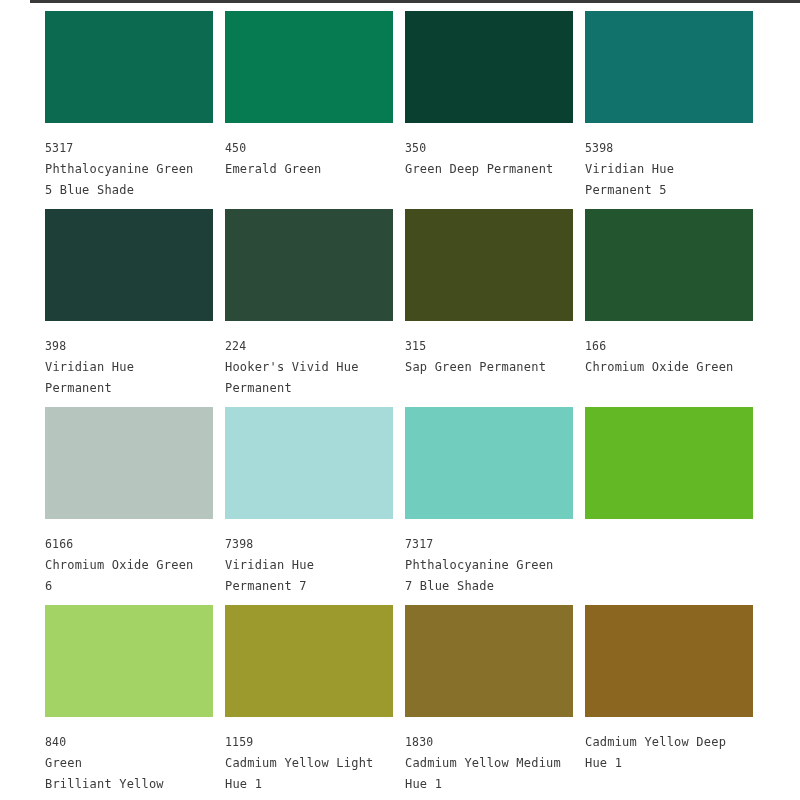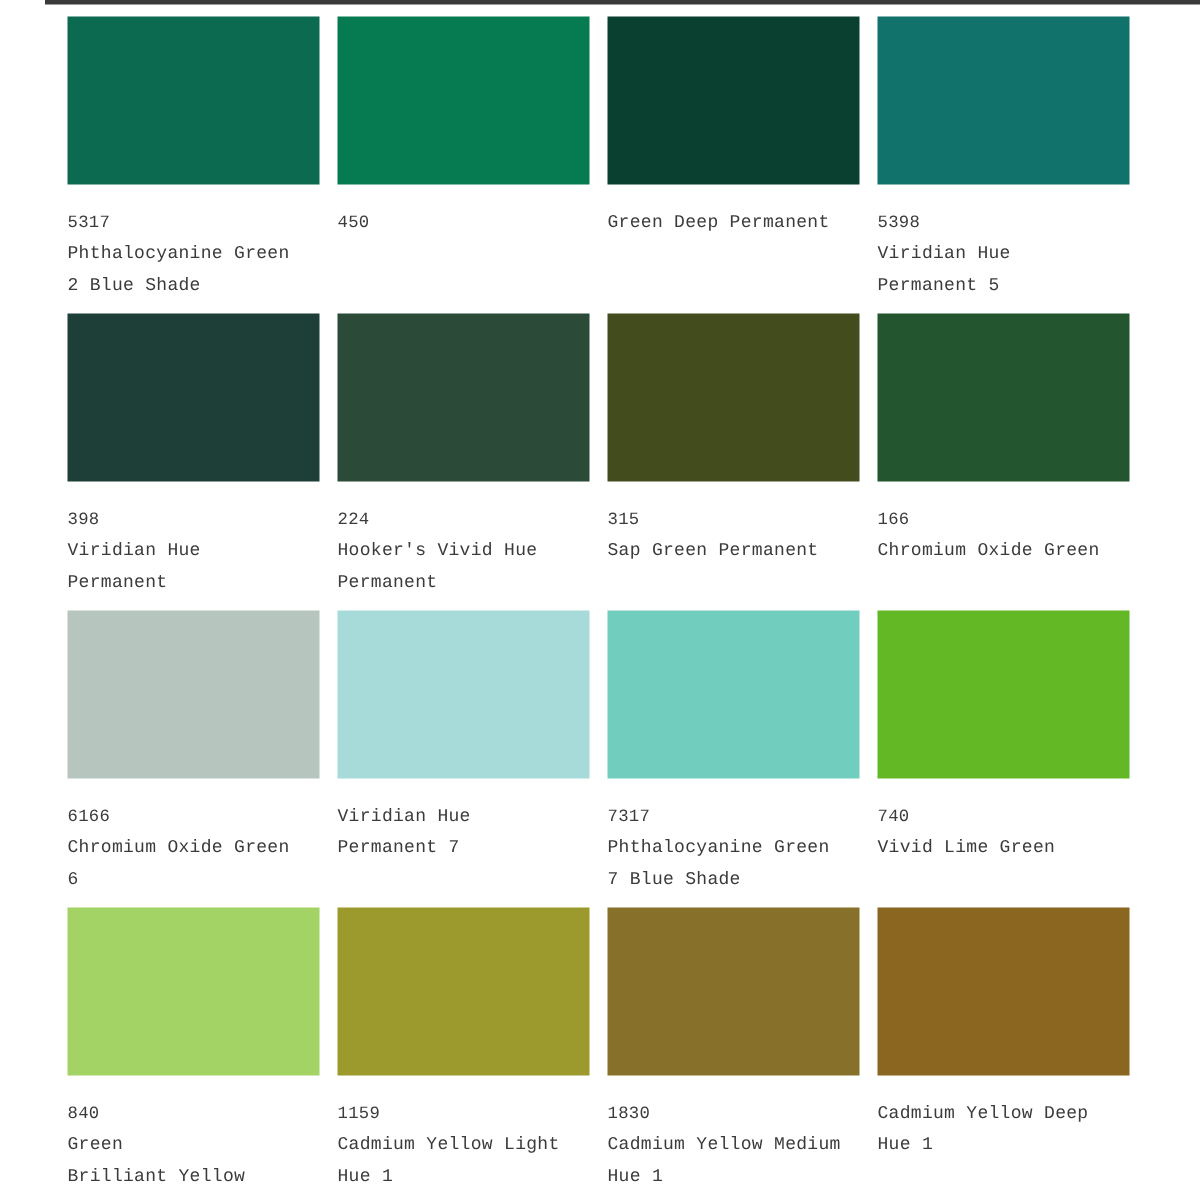--- a/index.html
+++ b/index.html
@@ -39,21 +39,20 @@
     display: grid;
     grid-template-columns: repeat(4, 180px);
     column-gap: 0px;
     row-gap: 0px;
   }
   .cell {
     width: 180px;
     height: 198px;
     box-sizing: border-box;
     position: relative;
-    font-family: Liberation Mono, monospace;
   }
   .swatch {
     width: 168px;
     height: 112px;
     display: block;
   }
   .labels {
     margin-top: 15px;
     width: 172px;
   }
@@ -78,33 +77,35 @@
 <div id="page">
 
   <div class="top-rule"></div>
 
   <div class="grid" id="swatch-grid">
       <div class="cell">
         <div class="swatch" style="background: rgb(11, 106, 79);"></div>
         <div class="labels">
           <div class="code">5317</div>
           <div class="cname">Phthalocyanine Green</div>
-          <div class="cname">2 Blue Shade</div>
+          <div class="cname">5 Blue Shade</div>
         </div>
       </div>
       <div class="cell">
         <div class="swatch" style="background: rgb(6, 122, 81);"></div>
         <div class="labels">
           <div class="code">450</div>
+          <div class="cname">Emerald Green</div>
           <div class="cname"></div>
         </div>
       </div>
       <div class="cell">
         <div class="swatch" style="background: rgb(10, 64, 47);"></div>
         <div class="labels">
+          <div class="code">350</div>
           <div class="cname">Green Deep Permanent</div>
           <div class="cname"></div>
         </div>
       </div>
       <div class="cell">
         <div class="swatch" style="background: rgb(17, 113, 107);"></div>
         <div class="labels">
           <div class="code">5398</div>
           <div class="cname">Viridian Hue</div>
           <div class="cname">Permanent 5</div>
@@ -146,39 +147,35 @@
         <div class="swatch" style="background: rgb(182, 198, 190);"></div>
         <div class="labels">
           <div class="code">6166</div>
           <div class="cname">Chromium Oxide Green</div>
           <div class="cname">6</div>
         </div>
       </div>
       <div class="cell">
         <div class="swatch" style="background: rgb(166, 219, 218);"></div>
         <div class="labels">
+          <div class="code">7398</div>
           <div class="cname">Viridian Hue</div>
           <div class="cname">Permanent 7</div>
         </div>
       </div>
       <div class="cell">
         <div class="swatch" style="background: rgb(113, 206, 190);"></div>
         <div class="labels">
           <div class="code">7317</div>
           <div class="cname">Phthalocyanine Green</div>
           <div class="cname">7 Blue Shade</div>
         </div>
       </div>
       <div class="cell">
         <div class="swatch" style="background: rgb(99, 184, 37);"></div>
-        <div class="labels">
-          <div class="code">740</div>
-          <div class="cname">Vivid Lime Green</div>
-          <div class="cname"></div>
-        </div>
       </div>
       <div class="cell">
         <div class="swatch" style="background: rgb(163, 211, 101);"></div>
         <div class="labels">
           <div class="code">840</div>
           <div class="cname">Green</div>
           <div class="cname">Brilliant Yellow</div>
         </div>
       </div>
       <div class="cell">

